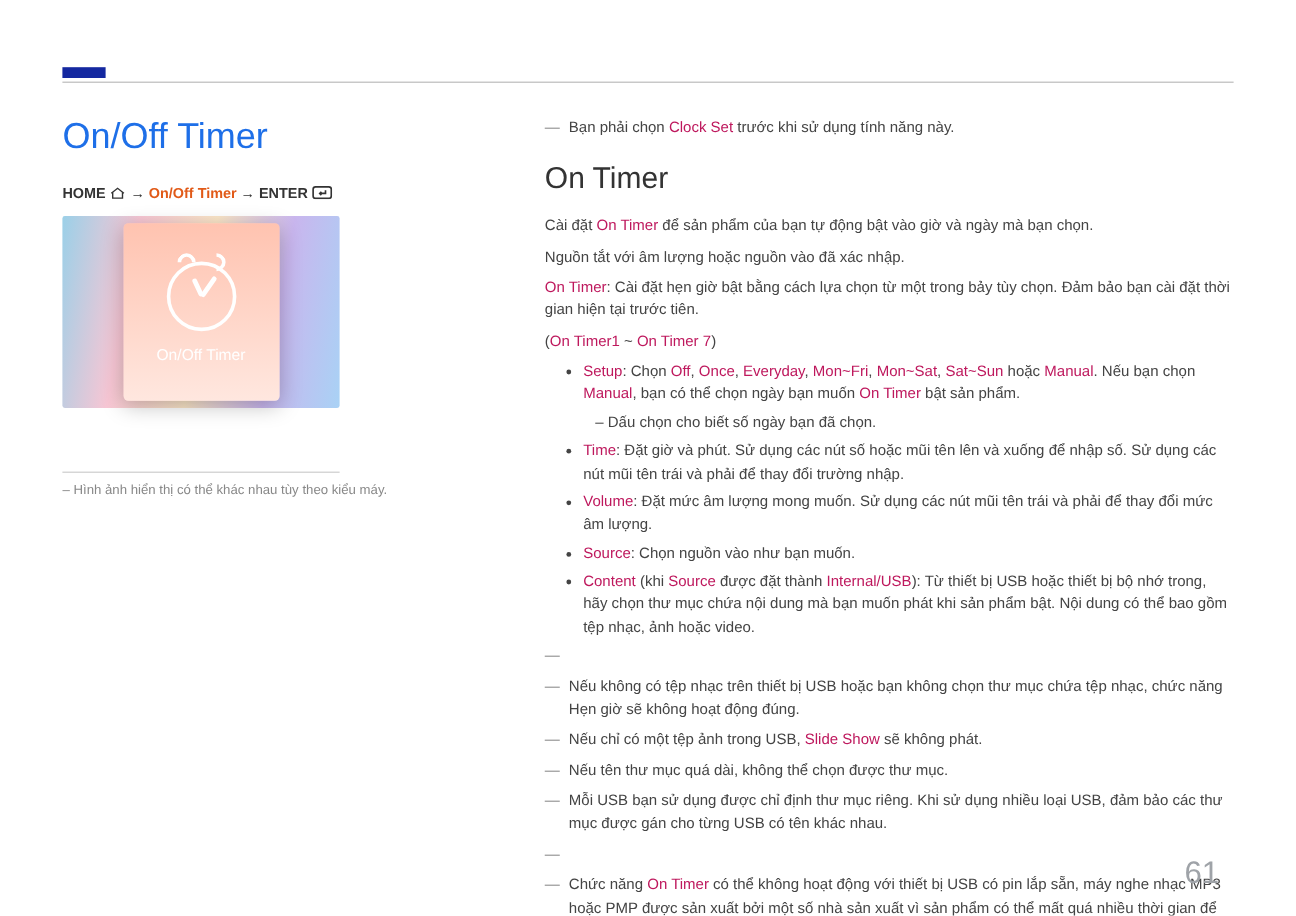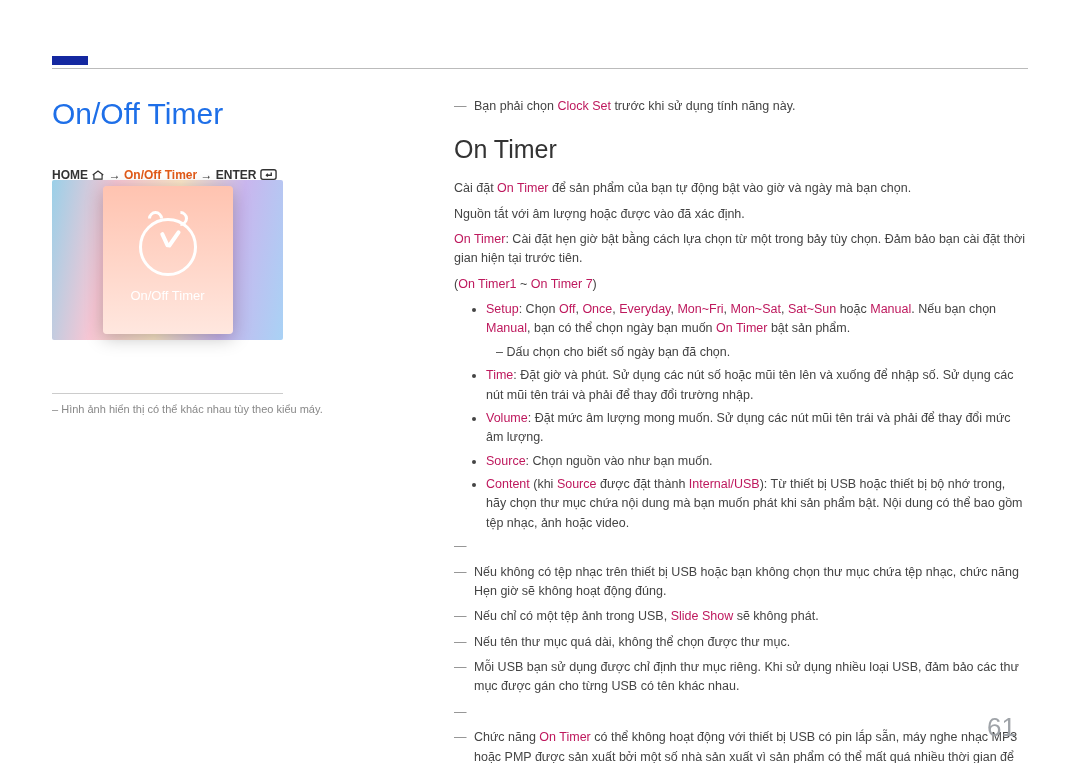--- a/index.html
+++ b/index.html
@@ -1,20 +1,20 @@
 <!DOCTYPE html>
 <html><head>
 <meta charset="utf-8">
 <style>
 * { box-sizing: border-box; margin: 0; padding: 0; }
 body { font-family: Arial, Helvetica, sans-serif; width: 1080px; height: 763px; background: #fff; color: #333; position: relative; overflow: hidden; }
 .tab-marker { width: 36px; height: 9px; background: #1428a0; position: absolute; left: 52px; top: 56px; }
 .top-rule { position: absolute; left: 52px; right: 52px; top: 68px; height: 1px; background: #bbb; }
 .page-title { position: absolute; left: 52px; top: 97px; font-size: 30px; color: #1e6fe8; font-weight: 400; }
-.breadcrumb { position: absolute; left: 52px; top: 168px; font-size: 12px; font-weight: bold; }
+.breadcrumb { position: absolute; left: 52px; top: 154px; font-size: 12px; font-weight: bold; }
 .breadcrumb .accent { color: #e15a18; font-weight: bold; }
 .icon-inline { display: inline-block; width: 14px; height: 12px; vertical-align: -2px; }
 .enter-inline { display: inline-block; width: 17px; height: 11px; vertical-align: -1px; }
 .arrow { font-weight: normal; }
 
 .thumb { position: absolute; left: 52px; top: 180px; width: 231px; height: 160px; }
 .thumb-bg { position: absolute; inset: 0; background: linear-gradient(100deg, #9bd0e8 0%, #f7c6d4 25%, #fbe6c8 50%, #c9b6ee 75%, #a9d2f5 100%); border-radius: 2px; }
 .thumb-card { position: absolute; left: 50%; top: 6px; transform: translateX(-50%); width: 130px; height: 148px; background: linear-gradient(180deg, #ffc3b0 0%, #ffe7df 100%); border-radius: 4px; box-shadow: 0 4px 18px rgba(0,0,0,0.25); display: flex; flex-direction: column; align-items: center; justify-content: center; }
 .clock-circle { width: 58px; height: 58px; border: 3.5px solid #fff; border-radius: 50%; position: relative; }
 .clock-circle::before, .clock-circle::after { content: ""; position: absolute; background: #fff; width: 3.5px; border-radius: 2px; }
@@ -88,21 +88,21 @@
 
 <div class="right-col">
   <p class="dash-row">
     <span class="dash-head">―</span>
     <span><span>Bạn phải chọn </span><span class="accent">Clock Set</span><span> trước khi sử dụng tính năng này.</span></span>
   </p>
 
   <h2>On Timer</h2>
 
   <p><span>Cài đặt </span><span class="accent">On Timer</span><span> để sản phẩm của bạn tự động bật vào giờ và ngày mà bạn chọn.</span></p>
-  <p>Nguồn tắt với âm lượng hoặc được vào đã xác định.</p>
+  <p>Nguồn tắt với âm lượng hoặc nguồn vào đã xác nhập.</p>
   <p><span class="accent">On Timer</span><span>: Cài đặt hẹn giờ bật bằng cách lựa chọn từ một trong bảy tùy chọn. Đảm bảo bạn cài đặt thời gian hiện tại trước tiên.</span></p>
   <p>(<span class="accent">On Timer1</span><span> ~ </span><span class="accent">On Timer 7</span>)</p>
 
   <ul>
     <li>
       <span class="accent">Setup</span><span>: Chọn </span><span id="setup-opts"><span class="accent">Off</span>, <span class="accent">Once</span>, <span class="accent">Everyday</span>, <span class="accent">Mon~Fri</span>, <span class="accent">Mon~Sat</span>, <span class="accent">Sat~Sun</span></span><span> hoặc </span><span class="accent">Manual</span><span>. Nếu bạn chọn </span><span class="accent">Manual</span><span>, bạn có thể chọn ngày bạn muốn </span><span class="accent">On Timer</span><span> bật sản phẩm.</span>
     </li>
   </ul>
   <ul class="sub">
       <li>Dấu chọn cho biết số ngày bạn đã chọn.</li>

